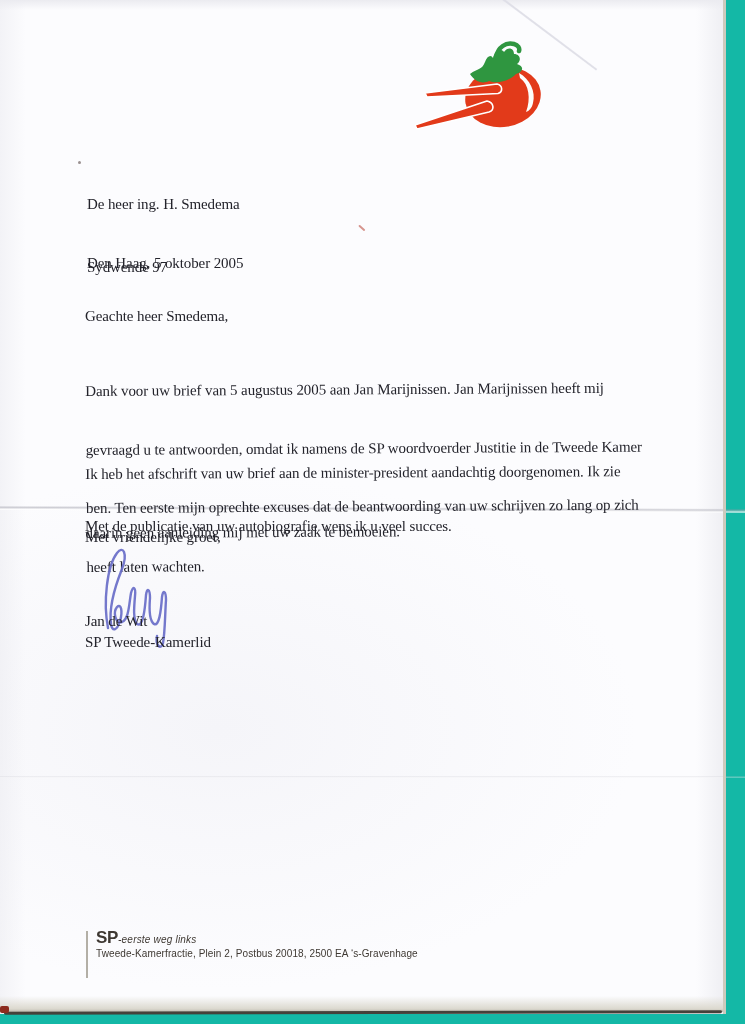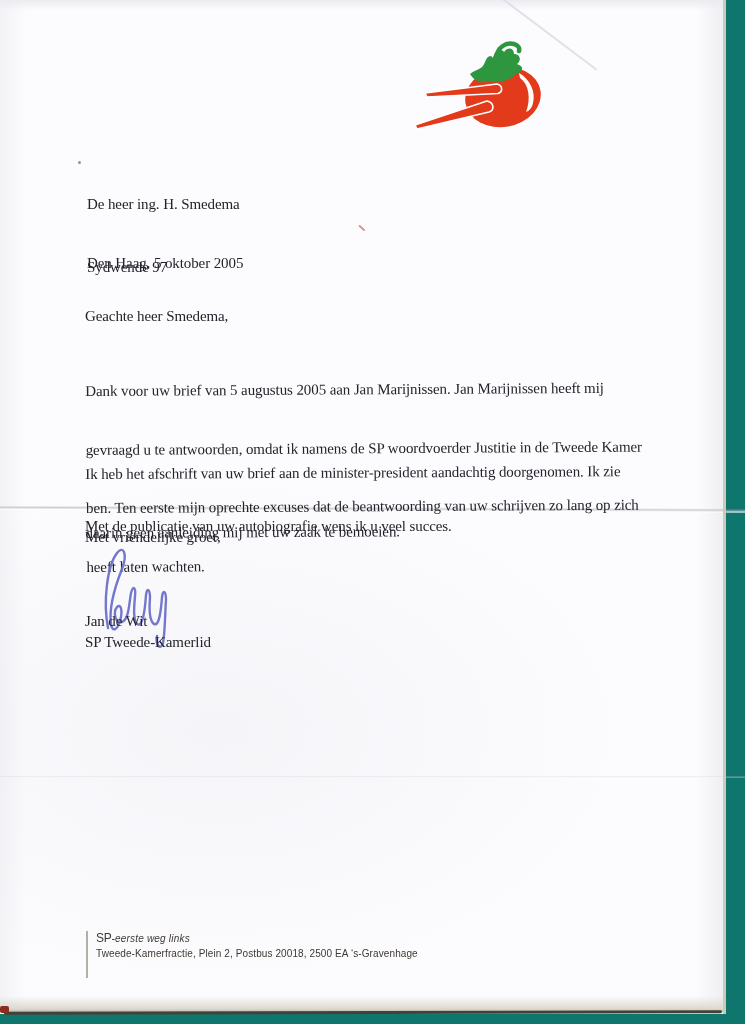--- a/index.html
+++ b/index.html
@@ -1,17 +1,17 @@
 <!DOCTYPE html>
 <html><head>
 <meta charset="utf-8">
 <style>
   html,body{margin:0;padding:0;}
   body{width:745px;height:1024px;overflow:hidden;background:#f2efdf;}
-  .scan{position:relative;width:745px;height:1024px;background:#0f766e;font-family:"Liberation Serif","DejaVu Serif",serif;}
+  .scan{position:relative;width:745px;height:1024px;background:#14b8a6;font-family:"Liberation Serif","DejaVu Serif",serif;}
   
   .page{position:absolute;left:0;top:0;width:726px;height:1014px;background:#fcfcfe;
         background-image:
           linear-gradient(180deg,#ebebf0 0%,rgba(252,252,254,0) 10px),
           linear-gradient(90deg,rgba(235,235,240,.55) 0%,rgba(252,252,254,0) 26px),
           linear-gradient(270deg,rgba(228,228,234,.6) 0%,rgba(252,252,254,0) 30px),
           radial-gradient(420px 260px at 30% 72%,rgba(238,238,244,.5),rgba(252,252,254,0));
         }
   .page-right-edge{position:absolute;left:723px;top:0;width:3px;height:1014px;background:#cdcabd;}
   .bottom-shadow{position:absolute;left:0;top:996px;width:726px;height:16px;
@@ -38,21 +38,21 @@
   .closing{left:85px;top:529px;}
   .signer-name{left:85px;top:613px;}
   .signer-title{left:85px;top:634px;text-align:right;}
   
   .logo{position:absolute;left:400px;top:40px;width:170px;height:100px;}
   .signature{position:absolute;left:88px;top:540px;width:100px;height:112px;}
   
   .footer-bar{position:absolute;left:86px;top:931px;width:2px;height:47px;background:#b3afa6;}
   .footer{font-family:"Liberation Sans","DejaVu Sans",sans-serif;color:#3e3832;}
   .brand-line{position:absolute;left:96px;top:928px;}
-  .brand{font-weight:normal;font-size:12px;letter-spacing:-0.3px;}
+  .brand{font-weight:bold;font-size:17px;letter-spacing:-0.3px;}
   .tagline{font-style:italic;font-size:10px;letter-spacing:.2px;}
   .footer-address{position:absolute;left:96px;top:948px;font-size:10px;letter-spacing:.1px;}
   .footer-contact{position:absolute;left:96px;top:964px;font-size:11.5px;letter-spacing:.1px;}
   .footer-contact .lbl{font-weight:bold;margin-right:5px;}
   .footer-contact .grp{margin-right:14px;}
 </style>
 </head>
 <body>
 
 <div class="scan">

